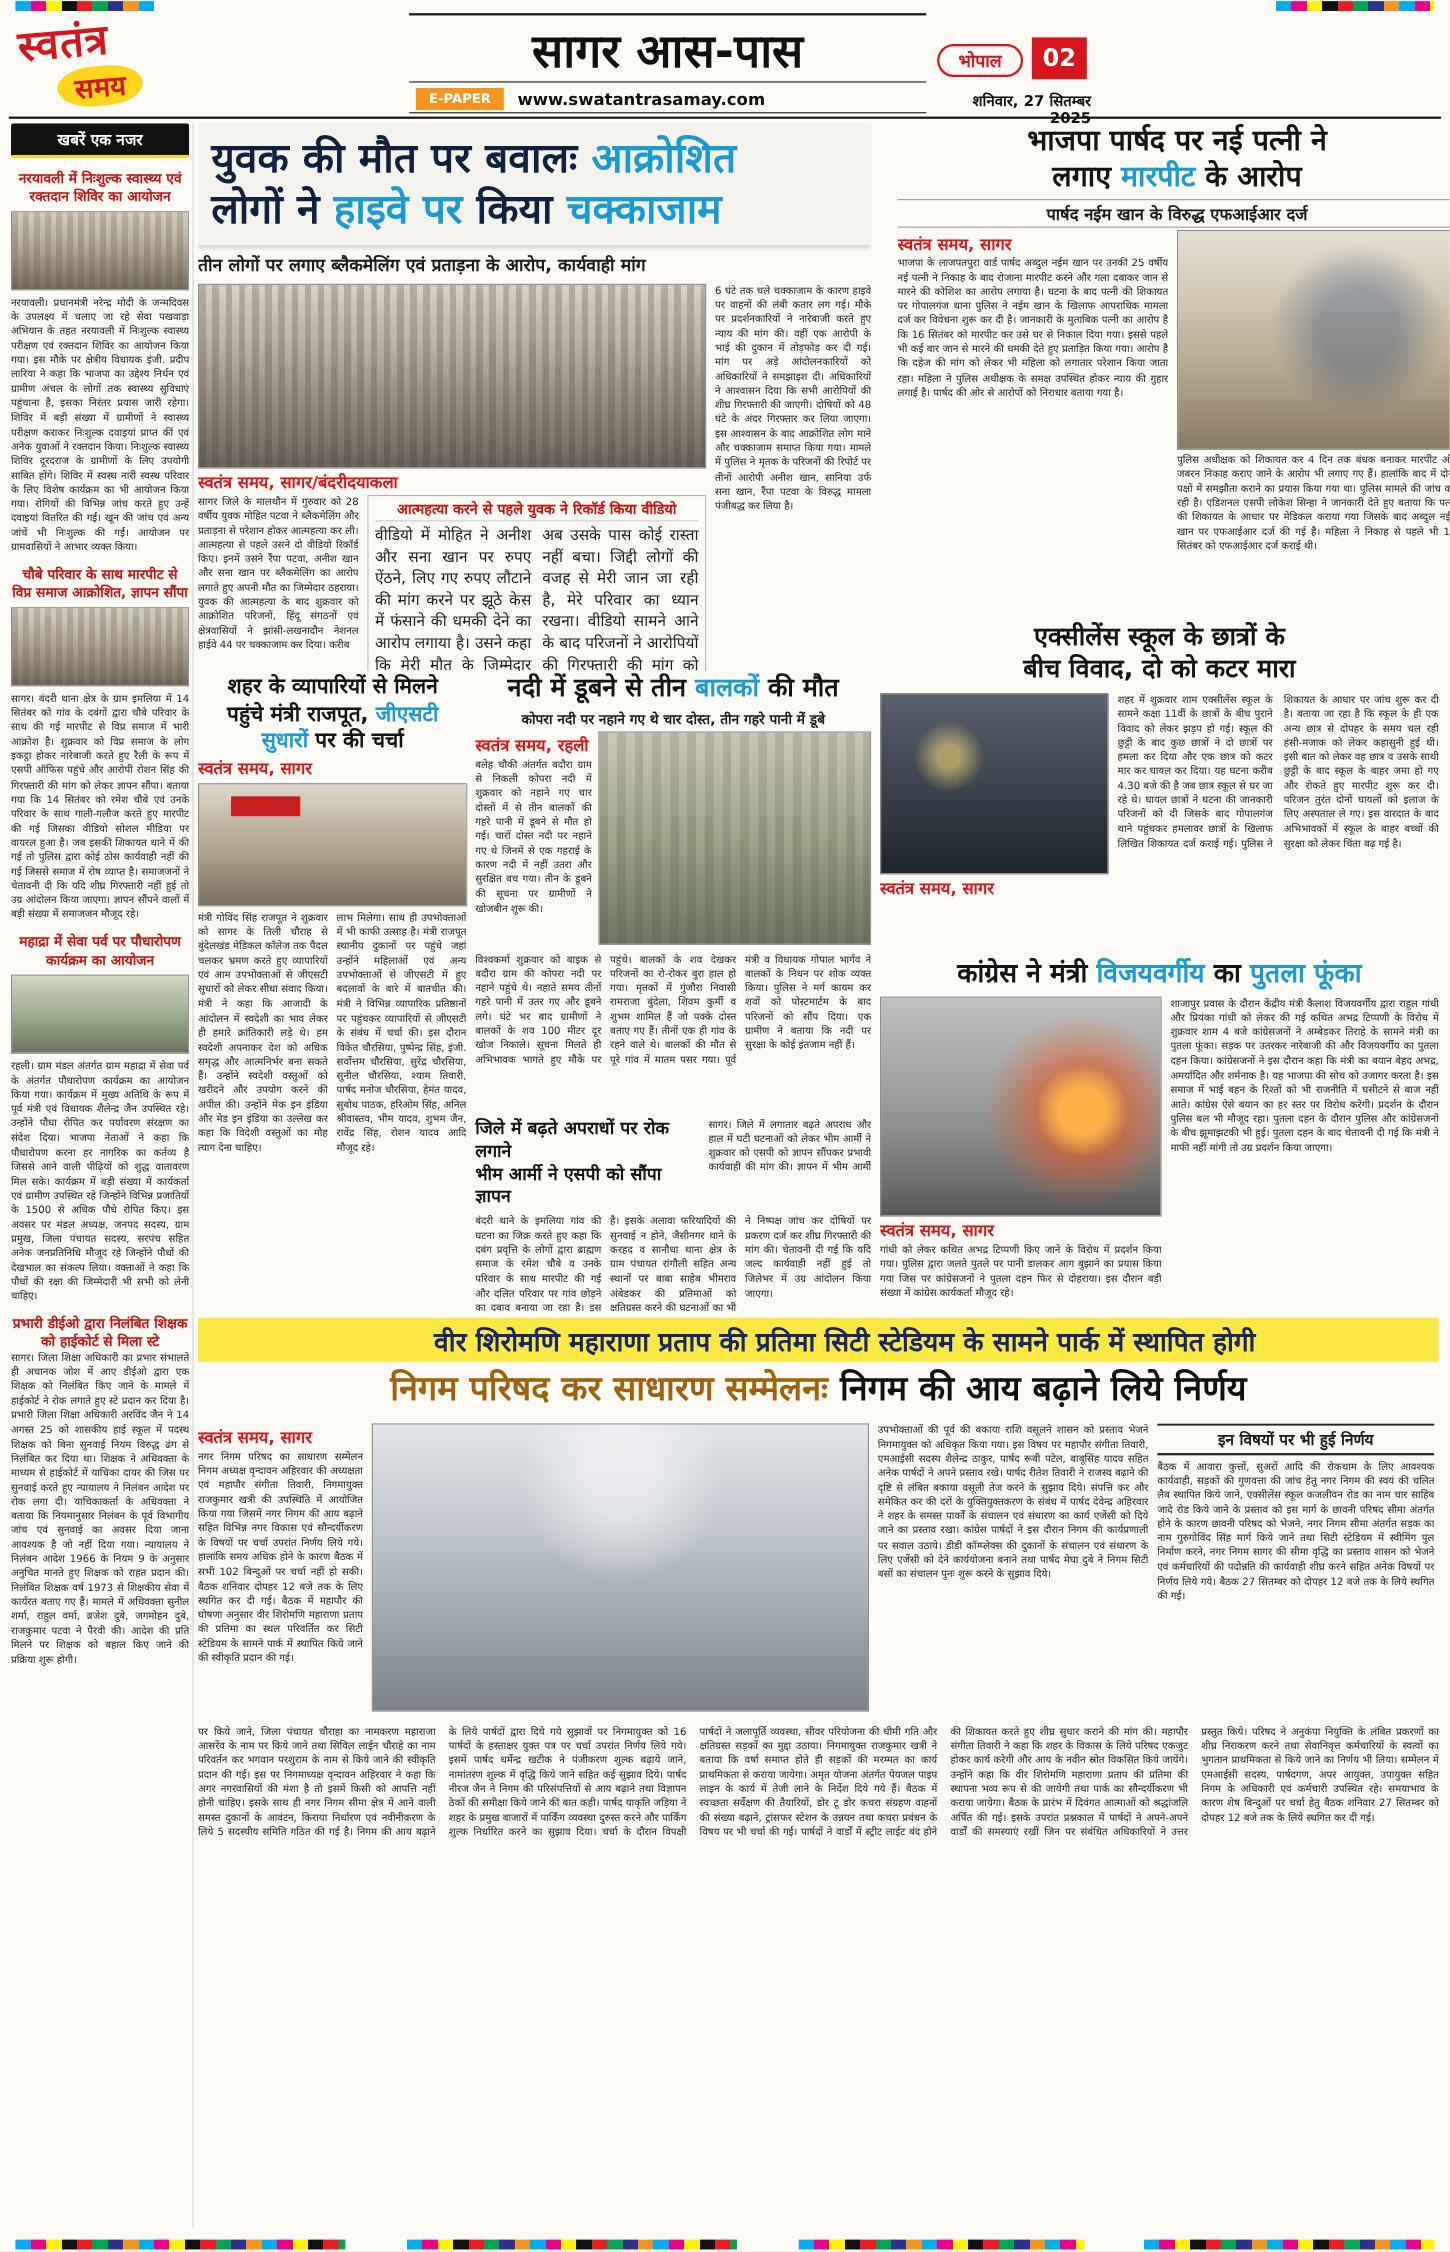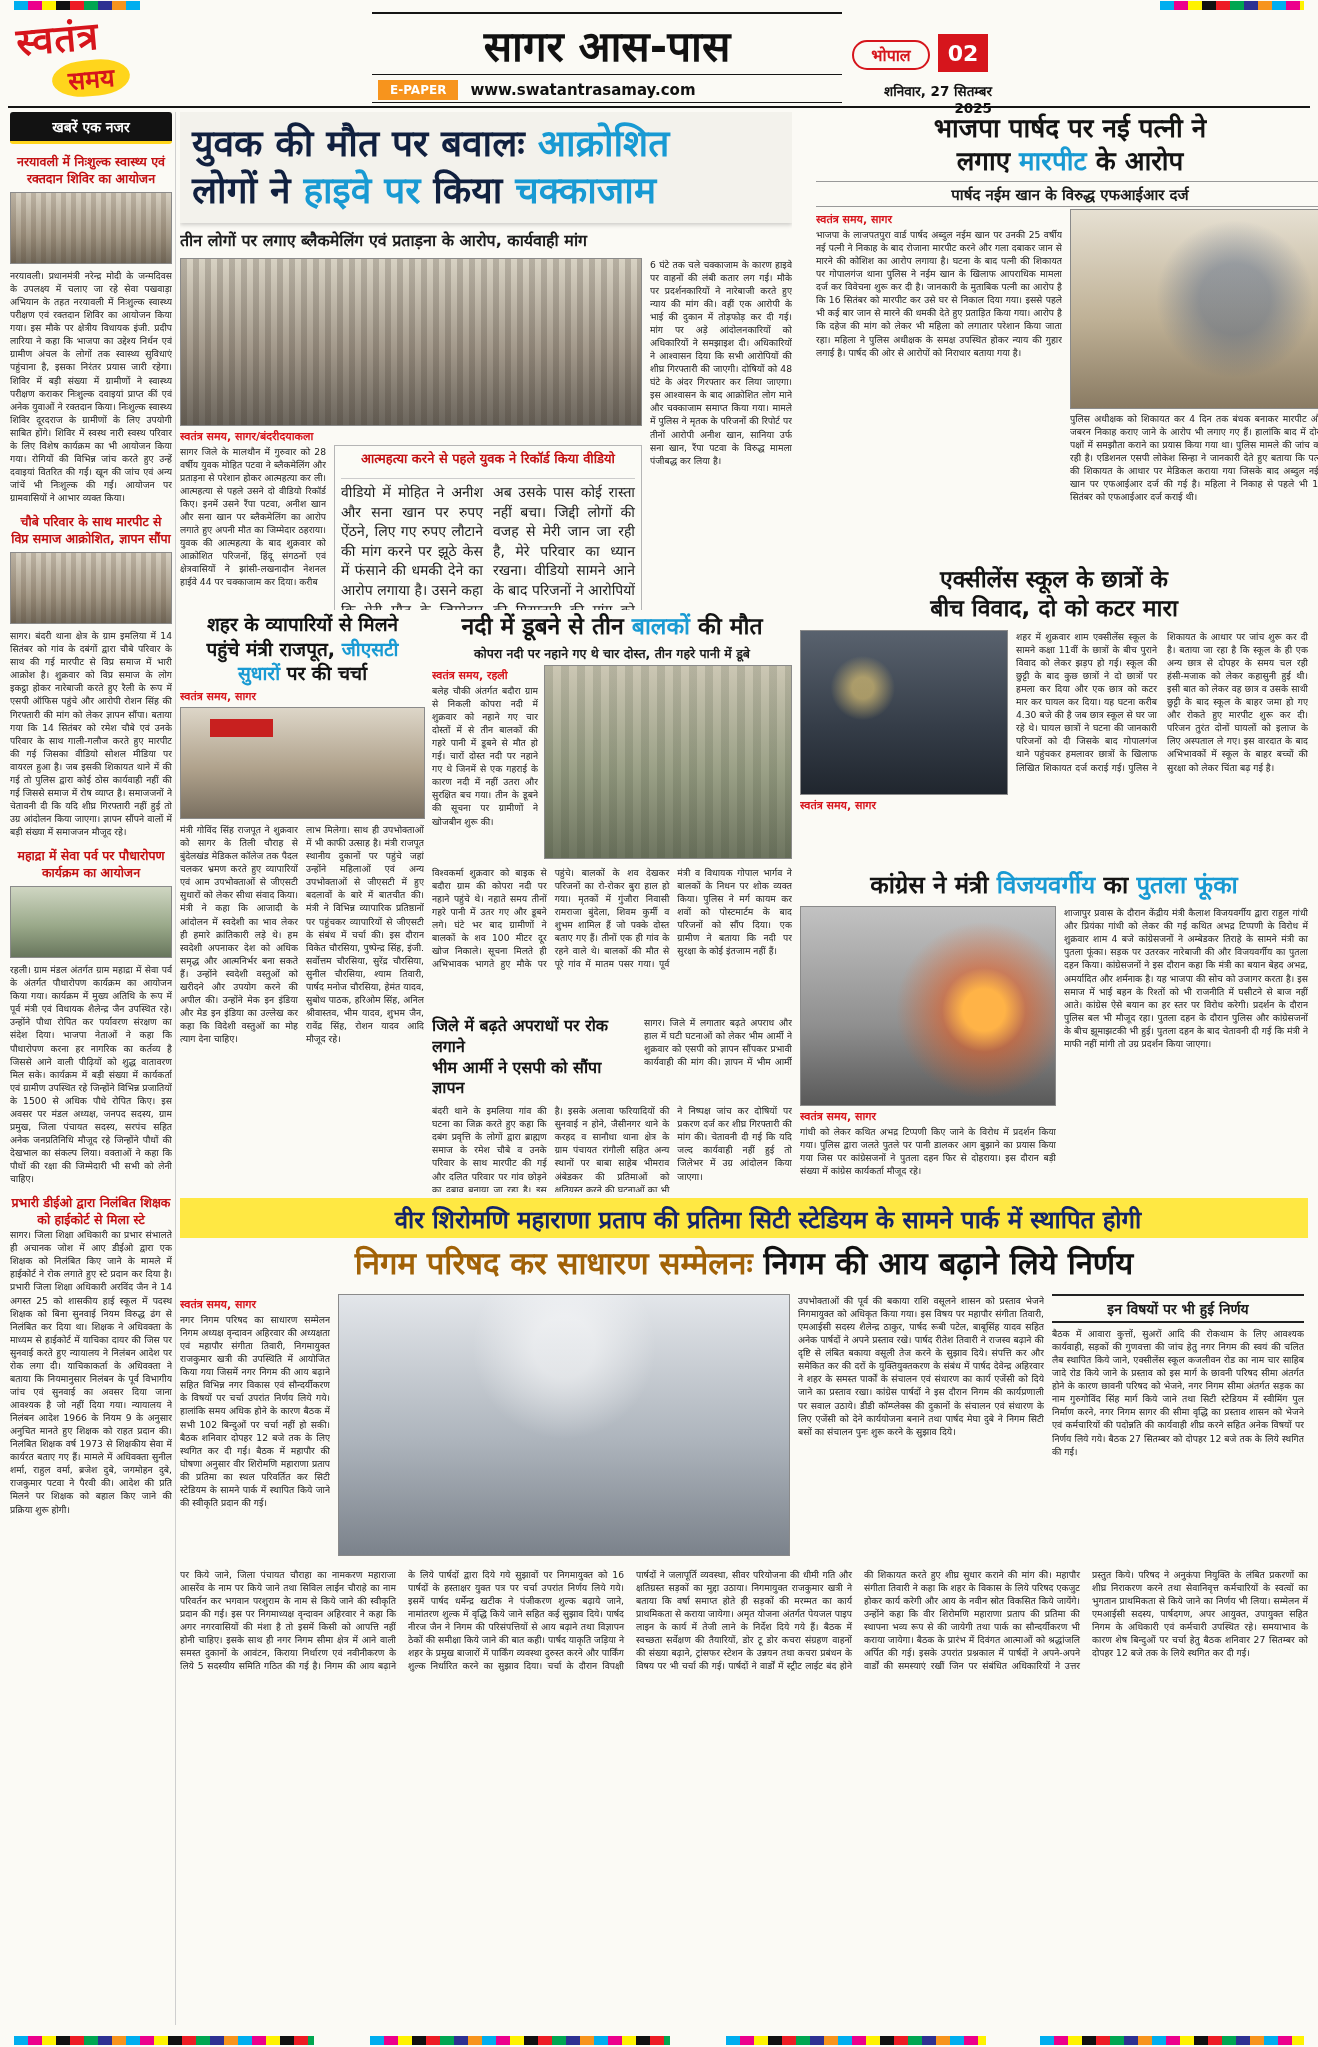--- a/index.html
+++ b/index.html
@@ -3,21 +3,21 @@
 <meta charset="utf-8">
 <style>
 *{margin:0;padding:0;box-sizing:border-box;}
 html,body{background:#d8d8d8;}
 .page{position:relative;width:1318px;height:2047px;margin:0 auto;background:#fbfaf5;font-family:"DejaVu Sans",sans-serif;color:#1b1b1b;overflow:hidden;}
 .abs{position:absolute;}
 .blue{color:#189ad3;}
 .dk{color:#10203f;}
 .nvy{color:#a16207;}
 .body-9{font-size:9.2px;line-height:1.42;text-align:justify;color:#232323;}
-.credit{color:#d6151c;font-weight:700;font-size:11px;margin:2px 0;}
+.credit{color:#d6151c;font-weight:700;font-size:15px;margin:2px 0;}
 .ph{position:relative;border:1px solid #8a8a8a;}
 .ph-protest{background:repeating-linear-gradient(90deg,rgba(60,50,40,.22) 0 6px,rgba(0,0,0,0) 6px 12px),linear-gradient(180deg,#d8d2c3,#a2988a 55%,#6b655c);}
 .ph-bike{background:radial-gradient(circle at 65% 45%,rgba(40,70,120,.35) 0 18%,rgba(0,0,0,0) 40%),linear-gradient(180deg,#e6e0d2,#bfb196 55%,#8a7b63);}
 .ph-school{background:radial-gradient(circle at 30% 35%,rgba(255,220,120,.55) 0 6%,rgba(0,0,0,0) 18%),linear-gradient(180deg,#59626e,#343c47 60%,#20262e);}
 .ph-shop{background:linear-gradient(180deg,#ddd6c8,#b0a28c 55%,#7a7061);}
 .ph-shop::after{content:"";position:absolute;left:12%;top:10%;width:26%;height:16%;background:#c8201f;}
 .ph-river{background:repeating-linear-gradient(90deg,rgba(50,60,40,.15) 0 8px,rgba(0,0,0,0) 8px 16px),linear-gradient(180deg,#ccc7b4,#9aa086 55%,#6e7560);}
 .ph-fire{background:radial-gradient(circle at 72% 52%,#ffb347 0 10%,rgba(230,90,30,.55) 20%,rgba(0,0,0,0) 42%),linear-gradient(180deg,#c2c2c2,#8f8f8f 60%,#595959);}
 .ph-meeting{background:radial-gradient(circle at 50% 20%,rgba(255,255,255,.5) 0 10%,rgba(0,0,0,0) 30%),linear-gradient(180deg,#e3e6ea,#aeb5bd 55%,#7b828b);}
 .ph-crowd-sm{background:repeating-linear-gradient(90deg,rgba(80,60,40,.2) 0 5px,rgba(0,0,0,0) 5px 10px),linear-gradient(180deg,#d6cfc0,#a59a88 60%,#756c5e);}
@@ -44,21 +44,21 @@
 
 .main-story{left:180px;top:112px;width:612px;height:498px;overflow:hidden;}
 .ms-head{font-size:37px;line-height:1.28;font-weight:800;background:#f3f2ec;padding:8px 12px;box-shadow:0 2px 4px rgba(0,0,0,.18);}
 .ms-sub{font-size:16px;font-weight:700;margin-top:6px;color:#1c1c1c;}
 .ms-grid{display:flex;gap:8px;margin-top:7px;}
 .ms-leftarea{width:462px;}
 .ms-photo{height:168px;}
 .ms-lower{display:flex;gap:8px;margin-top:2px;}
 .ms-col1{width:146px;height:168px;overflow:hidden;}
 .ms-inset{width:308px;height:168px;overflow:hidden;border:1px solid #b5b5b5;background:#fbfbf6;padding:5px 6px;}
-.ms-inset-title{color:#c41113;font-weight:800;font-size:13px;text-align:center;border-bottom:1px solid #ccc;padding-bottom:11px;margin-bottom:4px;line-height:1.25;}
+.ms-inset-title{color:#c41113;font-weight:800;font-size:13px;text-align:center;border-bottom:1px solid #ccc;padding-bottom:1px;margin-bottom:4px;line-height:1.25;}
 .ms-inset-body{column-count:2;column-gap:10px;font-size:14px;line-height:1.4;text-align:justify;}
 .ms-rightcol{width:142px;height:420px;overflow:hidden;}
 
 .bjp{left:800px;top:112px;width:508px;height:450px;overflow:hidden;margin-left:16px;}
 .bjp-head{font-size:26px;font-weight:800;line-height:1.25;text-align:center;color:#141414;}
 .bjp-sub{font-size:15px;font-weight:700;text-align:center;margin:4px 0 2px;border-top:1px solid #999;border-bottom:1px solid #999;padding:2px 0;}
 .bjp-content{display:flex;gap:8px;margin-top:2px;}
 .bjp-col1{width:246px;height:360px;overflow:hidden;}
 .bjp-col2{width:254px;height:360px;overflow:hidden;}
 .bjp-photo{height:200px;margin-bottom:3px;}

